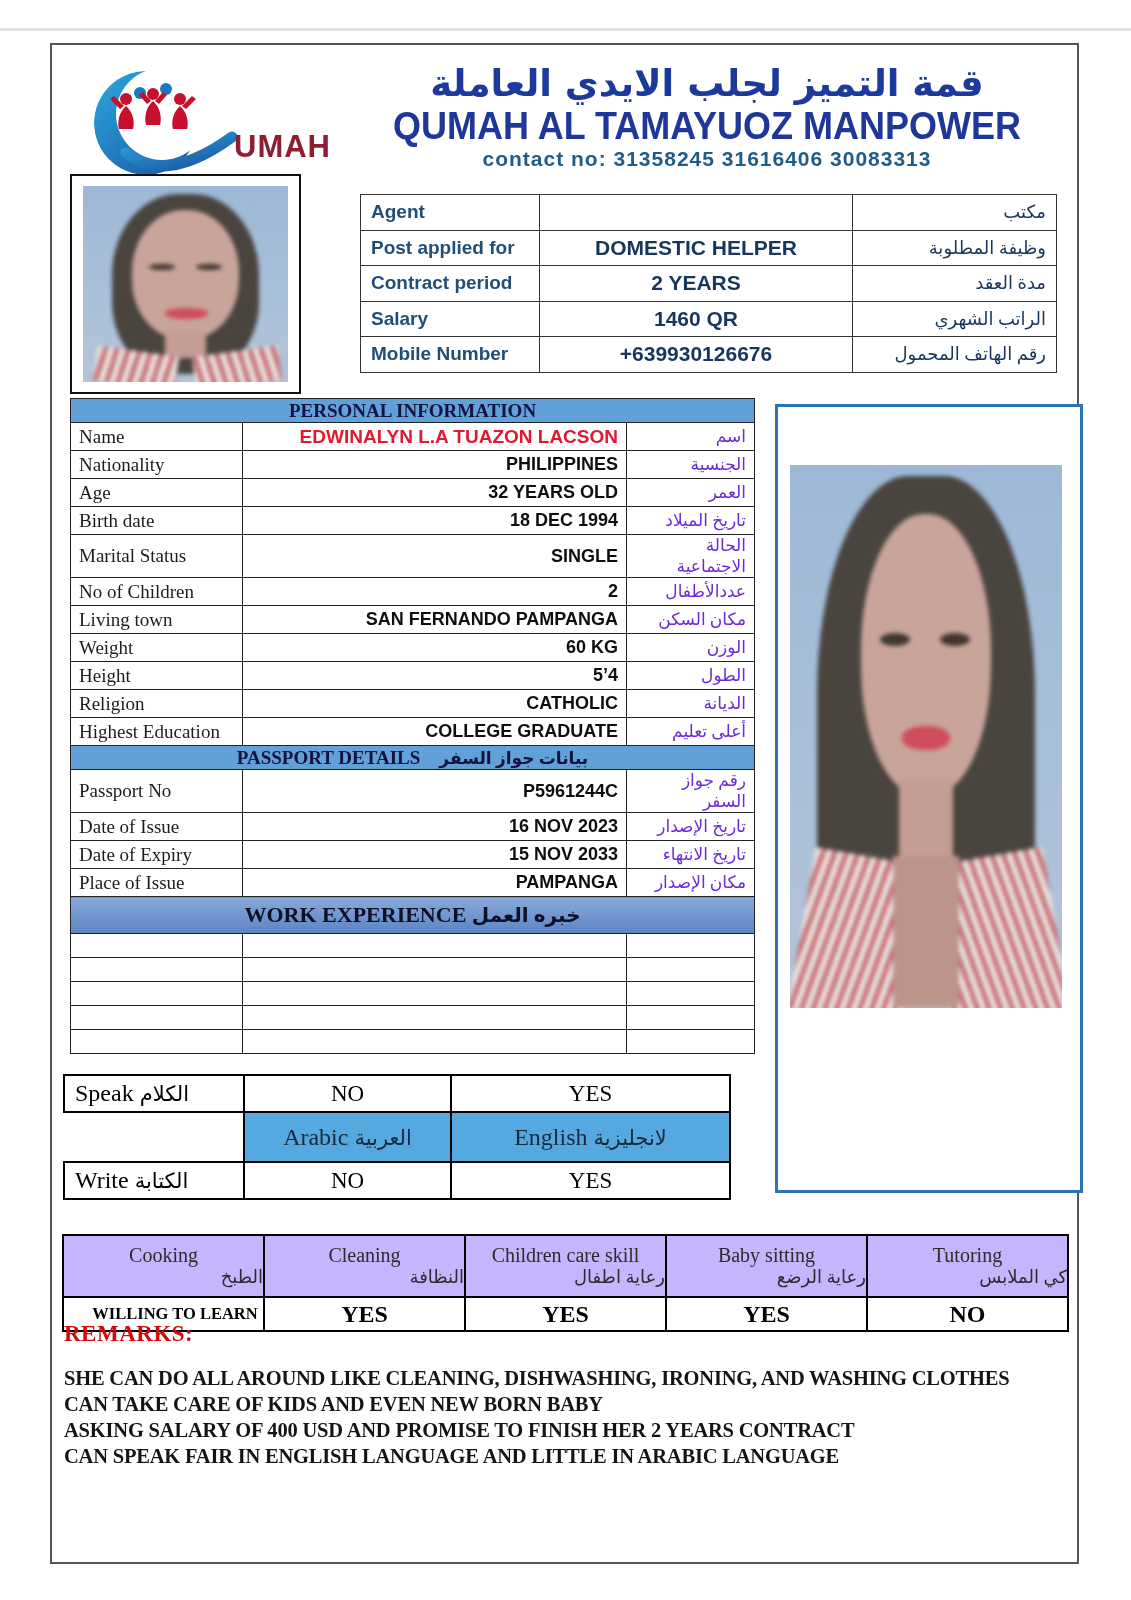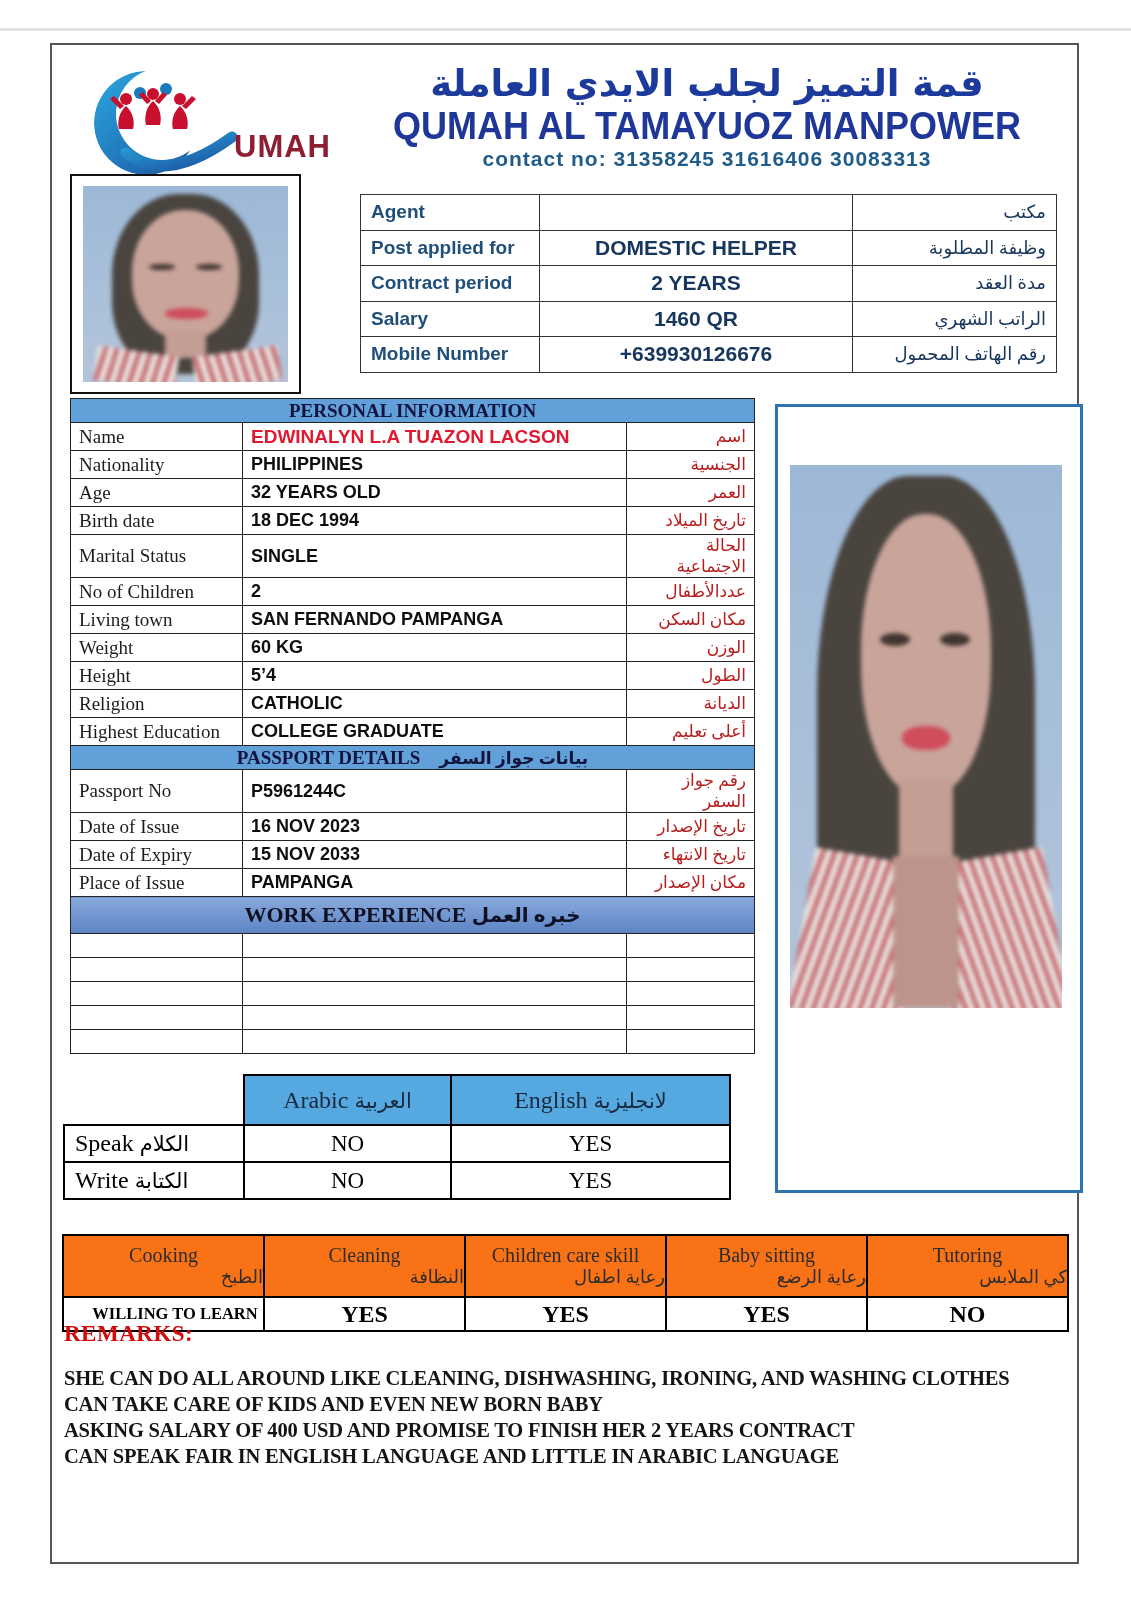--- a/index.html
+++ b/index.html
@@ -37,40 +37,40 @@
   .agent-table td{border:1.5px solid #333;height:34.5px;padding:0 10px;overflow:hidden;}
   .agent-table .lbl{font-family:"Liberation Sans",sans-serif;font-size:19px;color:#1f4e79;font-weight:600;}
   .agent-table .val{font-family:"Liberation Sans",sans-serif;font-size:21px;color:#17365d;font-weight:bold;text-align:center;}
   .agent-table .ar{font-size:18px;color:#17365d;text-align:right;direction:rtl;}
 
   
   .main-table{position:absolute;left:18px;top:353px;width:684px;table-layout:fixed;}
   .main-table td{border:1.5px solid #222;overflow:hidden;padding:0 8px;}
   .sec-head td{background:#61a0d8;text-align:center;font-weight:bold;font-size:19px;color:#13133f;height:23px;border:1.5px solid #222;}
   .main-table .lbl{font-size:19px;color:#1c1c1c;height:27px;}
-  .main-table .val{font-family:"Liberation Sans",sans-serif;font-weight:bold;font-size:18px;color:#0e0e0e;text-align:left;}
+  .main-table .val{font-family:"Liberation Sans",sans-serif;font-weight:bold;font-size:18px;color:#0e0e0e;text-align:right;}
   .main-table .val.red{color:#e01931;font-size:19px;}
-  .main-table .ar{font-size:17px;text-align:right;direction:rtl;color:#b91c1c;}
+  .main-table .ar{font-size:17px;text-align:right;direction:rtl;color:#6d28d9;}
   .we-head td{background:linear-gradient(180deg,#8aa9db 0%,#6f94cf 55%,#5d85c4 100%);text-align:center;font-weight:bold;font-size:22px;color:#101024;height:36px;}
   .we-cols td{background:#55a9e0;height:44px;font-size:19px;color:#102035;}
   .we-cols .c{text-align:center;}
   .we-empty td{height:23px;}
 
   
   .lang-table{position:absolute;left:11px;top:1029px;width:666px;table-layout:fixed;}
   .lang-table td{border:2.5px solid #000;overflow:hidden;}
   .lang-table .hd{background:#55a9e0;font-size:24px;text-align:center;height:46px;color:#19293d;}
   .lang-table .corner{background:#fff;border-right:2.5px solid #000;}
   .lang-table .rowlbl{font-size:24px;padding-left:10px;height:33px;}
   .lang-table .v{font-size:23px;text-align:center;}
 
   
   .skills-table{position:absolute;left:10px;top:1189px;width:1007px;table-layout:fixed;}
   .skills-table td{border:2.5px solid #000;overflow:hidden;text-align:center;}
-  .skills-table .hd{background:#f97316;height:56px;font-size:20px;color:#2c2c2c;line-height:1.2;padding:2px 0;}
+  .skills-table .hd{background:#c4b5fd;height:56px;font-size:20px;color:#2c2c2c;line-height:1.2;padding:2px 0;}
   .skills-table .hd .ar-line{font-size:18px;direction:rtl;text-align:right;}
   .skills-table .v{height:30px;font-weight:bold;font-size:24px;color:#000;}
   .skills-table .v.small{font-size:16.5px;padding-left:24px;}
 
   
   .remarks{position:absolute;left:12px;top:1276px;width:990px;}
   .remarks .r-title{color:#d40a0a;font-weight:bold;font-size:23px;font-family:"Liberation Serif",serif;margin-bottom:18px;letter-spacing:0.5px;}
   .remarks .r-line{font-weight:bold;font-size:20.5px;color:#141414;line-height:26px;letter-spacing:-0.2px;}
 </style>
 </head>
@@ -317,28 +317,28 @@
   </div>
 
   <table class="lang-table">
     <colgroup>
         <col style="width:180px">
         <col style="width:207px">
         <col style="width:279px">
       </colgroup>
     <tbody>
         <tr>
+      <td class="rowlbl"><span>Speak</span> <span style="font-size:21px;">الكلام</span></td>
+      <td class="v">NO</td>
+      <td class="v">YES</td>
+    </tr>
+    <tr>
       <td class="corner" style="border-top-color:transparent;border-left-color:transparent;background:#fff;"></td>
       <td class="hd"><span>Arabic</span> <span style="font-size:21px;">العربية</span></td>
       <td class="hd"><span>English</span> <span style="font-size:21px;">لانجليزية</span></td>
-    </tr>
-    <tr>
-      <td class="rowlbl"><span>Speak</span> <span style="font-size:21px;">الكلام</span></td>
-      <td class="v">NO</td>
-      <td class="v">YES</td>
     </tr>
     <tr>
       <td class="rowlbl"><span>Write</span> <span style="font-size:21px;">الكتابة</span></td>
       <td class="v">NO</td>
       <td class="v">YES</td>
     </tr>
   </tbody>
     </table>
 
   <table class="skills-table">

